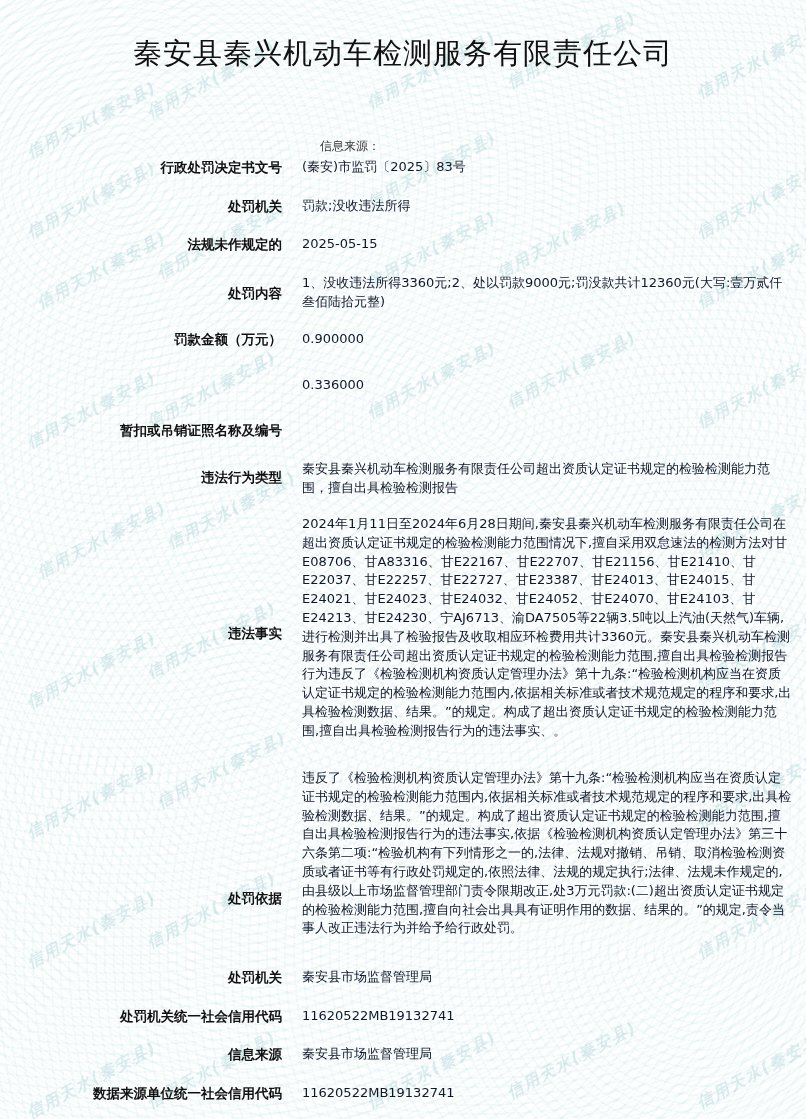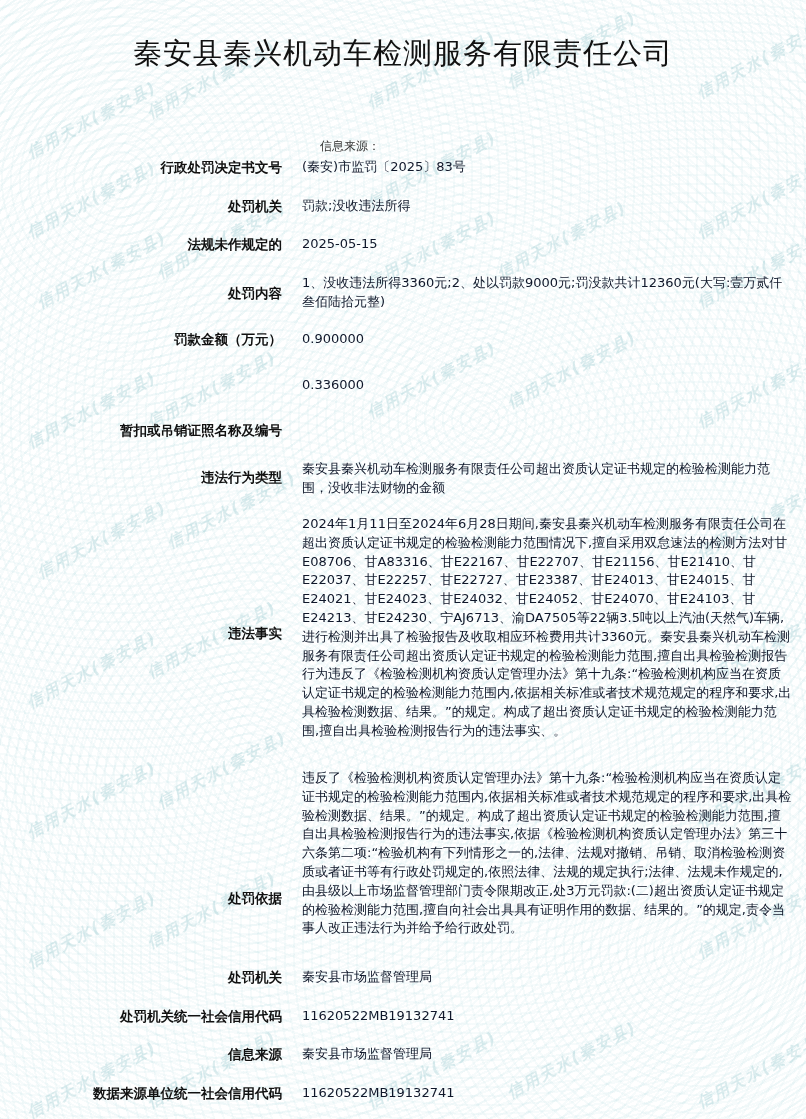--- a/index.html
+++ b/index.html
@@ -120,21 +120,21 @@
     <div class="value" style="top:8px;">0.336000</div>
   </div>
 
   <div class="row" style="top:421px;">
     <div class="label">暂扣或吊销证照名称及编号</div>
     <div class="value"></div>
   </div>
 
   <div class="row" style="top:460px;">
     <div class="label" style="top:8px;margin-left:17px;">违法行为类型</div>
-    <div class="value">秦安县秦兴机动车检测服务有限责任公司超出资质认定证书规定的检验检测能力范围，没收非法财物的金额</div>
+    <div class="value">秦安县秦兴机动车检测服务有限责任公司超出资质认定证书规定的检验检测能力范围，擅自出具检验检测报告</div>
   </div>
 
   <div class="row" style="top:515px;">
     <div class="label" style="top:109px;">违法事实</div>
     <div class="value">2024年1月11日至2024年6月28日期间,秦安县秦兴机动车检测服务有限责任公司在超出资质认定证书规定的检验检测能力范围情况下,擅自采用双怠速法的检测方法对甘E08706、甘A83316、甘E22167、甘E22707、甘E21156、甘E21410、甘E22037、甘E22257、甘E22727、甘E23387、甘E24013、甘E24015、甘E24021、甘E24023、甘E24032、甘E24052、甘E24070、甘E24103、甘E24213、甘E24230、宁AJ6713、渝DA7505等22辆3.5吨以上汽油(天然气)车辆,进行检测并出具了检验报告及收取相应环检费用共计3360元。秦安县秦兴机动车检测服务有限责任公司超出资质认定证书规定的检验检测能力范围,擅自出具检验检测报告行为违反了《检验检测机构资质认定管理办法》第十九条:“检验检测机构应当在资质认定证书规定的检验检测能力范围内,依据相关标准或者技术规范规定的程序和要求,出具检验检测数据、结果。”的规定。构成了超出资质认定证书规定的检验检测能力范围,擅自出具检验检测报告行为的违法事实、。</div>
   </div>
 
   <div class="row" style="top:769px;">
     <div class="label" style="top:80px;margin-top:40px;">处罚依据</div>
     <div class="value">违反了《检验检测机构资质认定管理办法》第十九条:“检验检测机构应当在资质认定证书规定的检验检测能力范围内,依据相关标准或者技术规范规定的程序和要求,出具检验检测数据、结果。”的规定。构成了超出资质认定证书规定的检验检测能力范围,擅自出具检验检测报告行为的违法事实,依据《检验检测机构资质认定管理办法》第三十六条第二项:“检验机构有下列情形之一的,法律、法规对撤销、吊销、取消检验检测资质或者证书等有行政处罚规定的,依照法律、法规的规定执行;法律、法规未作规定的,由县级以上市场监督管理部门责令限期改正,处3万元罚款:(二)超出资质认定证书规定的检验检测能力范围,擅自向社会出具具有证明作用的数据、结果的。”的规定,责令当事人改正违法行为并给予给行政处罚。</div>

